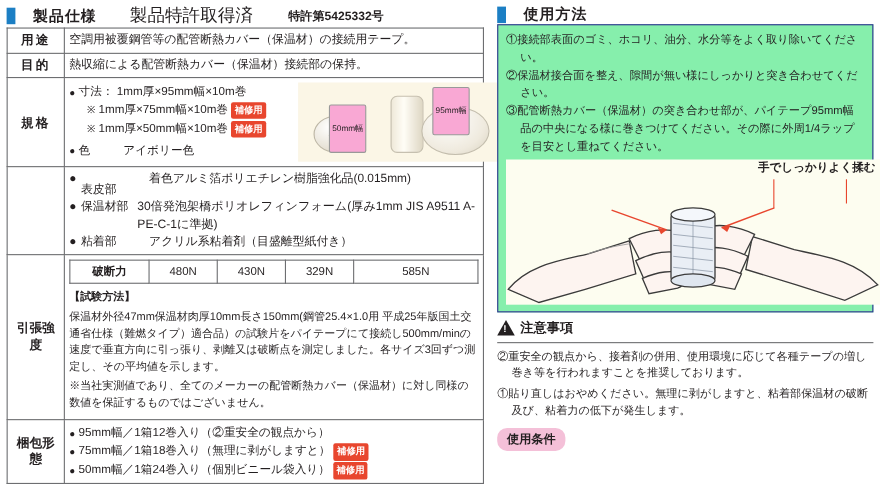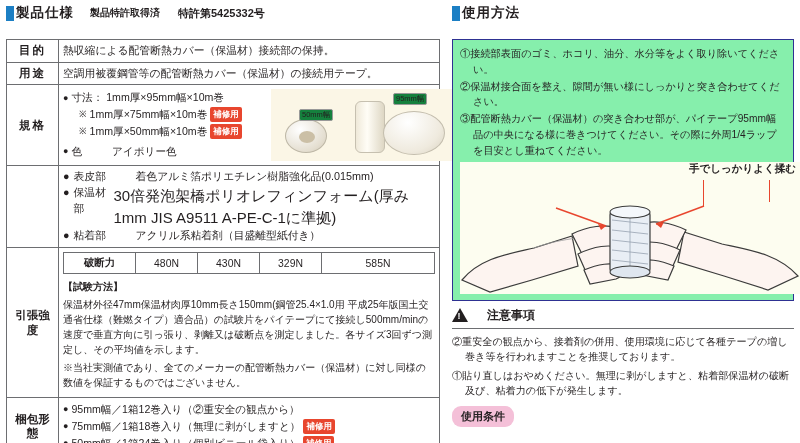--- a/index.html
+++ b/index.html
@@ -11,44 +11,44 @@
     color: #231f20;
     font-size: 10.5px;
     overflow: hidden;
   }
   .page { position: relative; width:800px; height:443px; }
 
   
   .left { position:absolute; left:6px; top:4px; width:434px; }
   .right { position:absolute; left:452px; top:4px; width:342px; }
 
-  .sec-title { display:flex; align-items:center; gap:2px; margin-bottom:17px; }
+  .sec-title { display:flex; align-items:center; gap:16px; margin-bottom:0; }
   .sec-title .bar { width:8px; height:15px; background:#1c7fc4; }
   .sec-title .t { font-size:13.5px; font-weight:bold; letter-spacing:1px; }
-  .sec-title .sub { font-size:10px; font-weight:bold; margin-left:14px; letter-spacing:0; }
+  .sec-title .sub { font-size:16px; font-weight:normal; margin-left:14px; letter-spacing:0; }
   .sec-title .sub2 { font-size:11px; font-weight:bold; margin-left:16px; }
 
   table.spec { border-collapse:collapse; width:434px; table-layout:fixed; }
   table.spec td { border:1px solid #6d6e71; padding:3px 4px; vertical-align:middle; }
   td.lbl { width:52px; text-align:center; font-weight:bold; font-size:11.5px; letter-spacing:2px; }
   td.body { padding:4px 6px; }
   .txt { font-size:10.8px; line-height:1.45; }
 
   
   .kikaku { display:flex; }
   .kikaku .kleft { flex:0 0 208px; }
   .kikaku .kright { flex:1; position:relative; min-height:68px; }
   .line { display:flex; align-items:center; gap:3px; line-height:1.6; font-size:10.6px; white-space:nowrap; }
   .dot { font-size:9px; }
   .tag { background:#e8462e; color:#fff; font-size:8.5px; font-weight:bold; padding:1px 3px; border-radius:2px; letter-spacing:0; }
   .color-row { margin-top:3px; font-size:10.6px; }
 
   
   .photo { position:relative; width:210px; height:72px; background:#fbf6e6; overflow:hidden; }
-  .cap { position:absolute; background:#15803d; border:1px solid #999; font-size:7.5px; padding:0 2px; border-radius:2px; }
+  .cap { position:absolute; background:#f9a8d4; border:1px solid #999; font-size:7.5px; padding:16px 2px; border-radius:2px; }
   .roll { position:absolute; border-radius:50%; }
   .roll-95 { left:14px; top:30px; width:42px; height:34px; background:radial-gradient(ellipse at 35% 30%, #ffffff, #e4ded0 70%, #cfc7b4); border:1px solid #bdb7a6; }
   .roll-95 .hole { position:absolute; left:13px; top:11px; width:16px; height:12px; border-radius:50%; background:#cbbfa6; }
   .roll-75 { left:112px; top:22px; width:62px; height:44px; background:radial-gradient(ellipse at 40% 25%, #ffffff, #efeade 65%, #d8d1bf); border:1px solid #c3bdad; }
   .roll-50 { left:84px; top:12px; width:30px; height:52px; background:linear-gradient(90deg,#efe9d9,#fffdf6 40%,#ded7c4); border:1px solid #c6c0b0; border-radius:6px; }
 
   
   table.pull { border-collapse:collapse; width:100%; table-layout:fixed; font-size:10.4px; }
   table.pull td { border:1px solid #6d6e71; text-align:center; padding:3px 2px; }
   table.pull td.h { font-weight:bold; }
@@ -63,21 +63,21 @@
   
   .usage-box { border:1px solid #2e3192; background:#86efac; padding:6px 7px; }
   .usage-list { font-size:10.2px; line-height:1.55; }
   .usage-list div { margin-bottom:1px; text-indent:-13px; padding-left:13px; }
 
   .illus { position:relative; width:340px; height:132px; margin-top:3px; background:#fdfdf0; }
   .anno { position:absolute; font-size:10.5px; font-weight:bold; }
   .arrow { position:absolute; background:#e8462e; }
 
   .caution { margin-top:6px; }
-  .caution-hd { display:flex; align-items:center; gap:19px; font-size:12px; font-weight:bold; }
+  .caution-hd { display:flex; align-items:center; gap:5px; font-size:12px; font-weight:bold; }
   .tri { width:0;height:0;border-left:8px solid transparent;border-right:8px solid transparent;border-bottom:14px solid #231f20; position:relative; }
   .tri::after { content:"!"; position:absolute; left:-2.5px; top:3px; color:#fff; font-size:9px; font-weight:bold; }
   .caution-body { border-top:1px solid #6d6e71; margin-top:4px; padding-top:5px; font-size:10.1px; line-height:1.5; }
   .caution-body div { text-indent:-13px; padding-left:13px; margin-bottom:4px; }
 
   .cond { margin-top:8px; display:flex; align-items:center; gap:8px; }
   .cond .pill { background:#f4c0d8; color:#231f20; font-size:11px; font-weight:bold; padding:3px 9px; border-radius:9px; }
 </style>
 </head>
 <body>
@@ -94,30 +94,30 @@
     </div>
 
     <table class="spec">
       <colgroup>
           <col style="width:52px">
           <col>
         </colgroup>
 
       <tbody>
           <tr>
+        <td class="lbl">用途</td>
+        <td class="body">
+              <div class="txt">空調用被覆鋼管等の配管断熱カバー（保温材）の接続用テープ。</div>
+            </td>
+      </tr>
+
+      <tr>
         <td class="lbl">目的</td>
         <td class="body">
               <div class="txt">熱収縮による配管断熱カバー（保温材）接続部の保持。</div>
-            </td>
-      </tr>
-
-      <tr>
-        <td class="lbl">用途</td>
-        <td class="body">
-              <div class="txt">空調用被覆鋼管等の配管断熱カバー（保温材）の接続用テープ。</div>
             </td>
       </tr>
 
       <tr>
         <td class="lbl">規格</td>
         <td class="body" style="padding:4px 4px;">
           <div class="kikaku">
             <div class="kleft">
               <div class="line">
                 <span class="dot">●</span>
@@ -154,27 +154,27 @@
             </div>
           </div>
         </td>
       </tr>
 
       <tr>
         <td class="lbl"></td>
         <td class="body">
           <div class="txt" style="display:flex;gap:4px;">
             <span>●</span>
-            <span style="width:58px;">表皮部</span>
+            <span style="width:58px;margin-top:10px;">表皮部</span>
             <span>着色アルミ箔ポリエチレン樹脂強化品(0.015mm)</span>
           </div>
           <div class="txt" style="display:flex;gap:4px;">
             <span>●</span>
             <span style="width:58px;">保温材部</span>
-            <span style="font-size:15px;">30倍発泡架橋ポリオレフィンフォーム(厚み1mm JIS A9511 A-PE-C-1に準拠)</span>
+            <span style="font-size:11px;">30倍発泡架橋ポリオレフィンフォーム(厚み1mm JIS A9511 A-PE-C-1に準拠)</span>
           </div>
           <div class="txt" style="display:flex;gap:4px;">
             <span>●</span>
             <span style="width:58px;">粘着部</span>
             <span>アクリル系粘着剤（目盛離型紙付き）</span>
           </div>
         </td>
       </tr>
 
       <tr>

